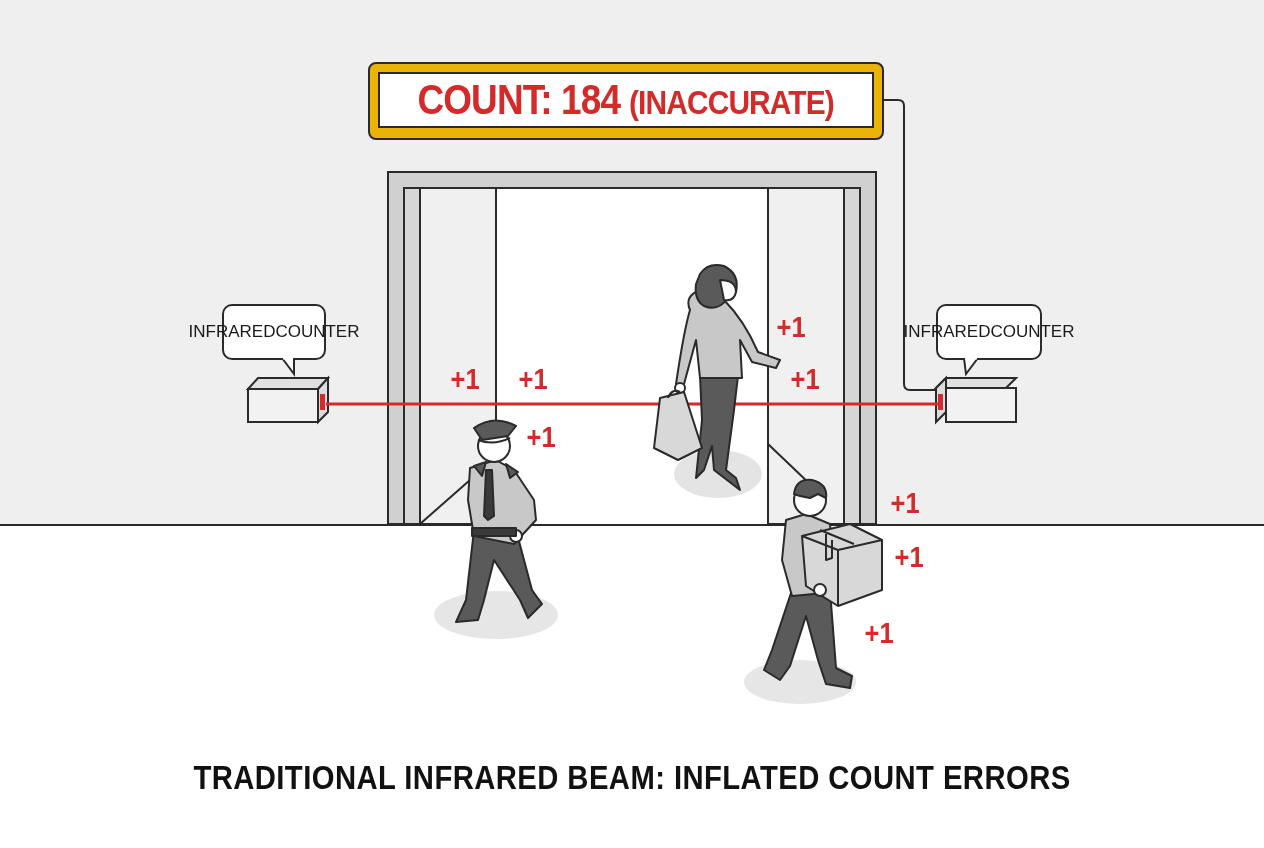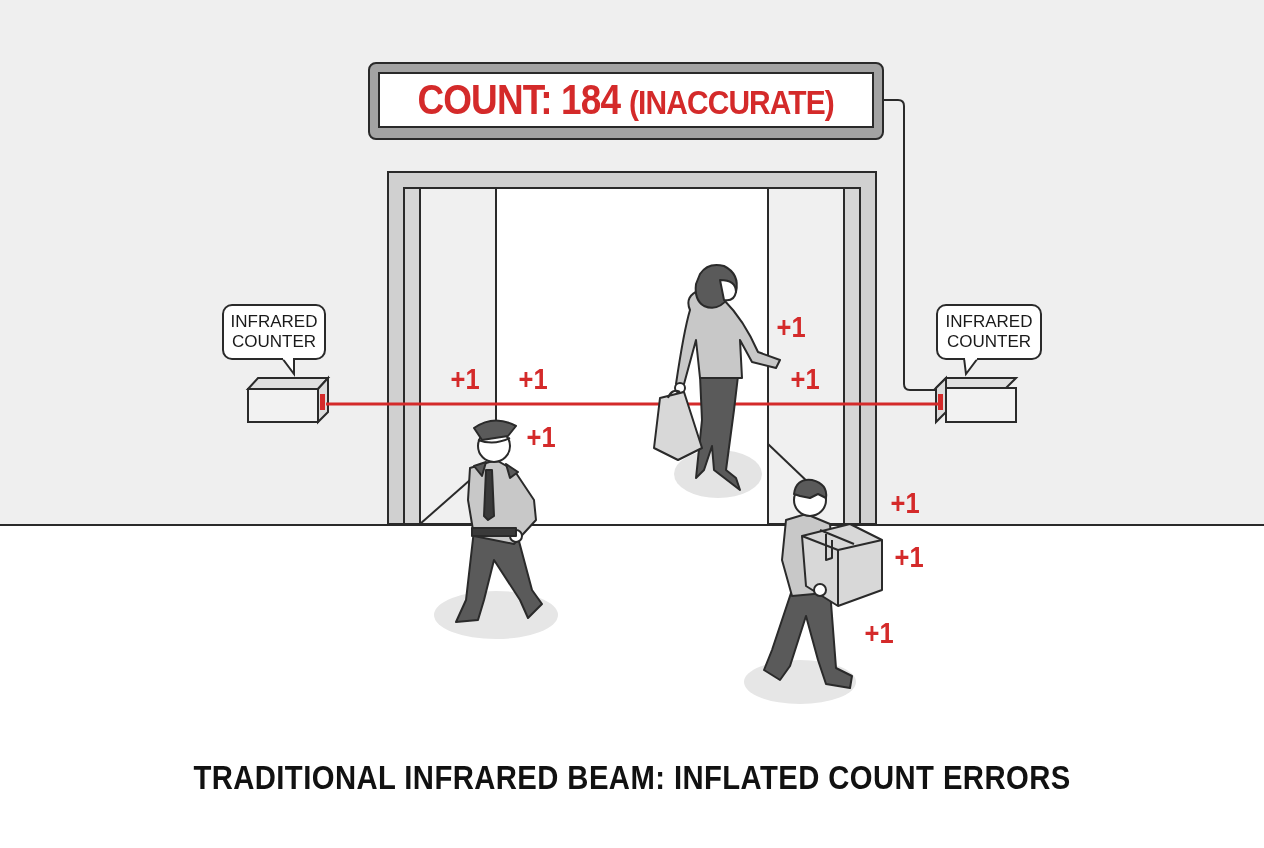--- a/index.html
+++ b/index.html
@@ -1,24 +1,24 @@
 <!DOCTYPE html>
 <html><head>
 <meta charset="utf-8">
 <style>
   html, body { margin:0; padding:0; }
   body { width:1264px; height:848px; position:relative; overflow:hidden; background:#ffffff; font-family:"Liberation Sans", sans-serif; }
   .wall { position:absolute; left:0; top:0; width:1264px; height:524px; background:#efefef; border-bottom:2px solid #2a2a2a; }
   .floor { position:absolute; left:0; top:526px; width:1264px; height:322px; background:#ffffff; }
   .abs { position:absolute; }
-  .count-panel { position:absolute; left:368px; top:62px; width:516px; height:78px; background:#a3a3a3; border:2px solid #2a2a2a; border-radius:8px; box-sizing:border-box; }
+  .count-panel { position:absolute; left:368px; top:62px; width:516px; height:78px; background:#eab308; border:2px solid #2a2a2a; border-radius:8px; box-sizing:border-box; }
   .count-inner { position:absolute; left:8px; top:8px; right:8px; bottom:10px; background:#ffffff; border:2px solid #2a2a2a; box-sizing:border-box; display:flex; align-items:center; justify-content:center; }
   .count-text { color:#d42a2a; font-weight:bold; font-size:42px; letter-spacing:-1px; font-family:"Liberation Sans", sans-serif; transform:scaleX(0.88); white-space:nowrap; }
   .count-text .small { font-size:34px; margin-left:10px; }
-  .bubble { position:absolute; background:#fff; border:2px solid #2a2a2a; border-radius:10px; box-sizing:border-box; display:flex; flex-direction:column; align-items:center; justify-content:center; font-size:17px; line-height:20px; color:#1a1a1a; font-family:"Liberation Sans", sans-serif; }
+  .bubble { position:absolute; background:#fff; border:2px solid #2a2a2a; border-radius:10px; box-sizing:border-box; display:flex; align-items:center; justify-content:center; font-size:17px; line-height:20px; color:#1a1a1a; font-family:"Liberation Sans", sans-serif; }
   .plus { position:absolute; color:#d42a2a; font-weight:bold; font-size:30px; font-family:"Liberation Sans", sans-serif; transform:scaleX(0.85); }
   .caption { position:absolute; left:0; width:1264px; top:758px; text-align:center; font-size:34px; font-weight:bold; color:#111; letter-spacing:0.5px; transform:scaleX(0.86); transform-origin:center; font-family:"Liberation Sans", sans-serif; }
 </style>
 </head>
 <body>
 
 <div class="wall"></div>
 <div class="floor"></div>
 
 <svg class="abs" style="left:0;top:0" width="1264" height="848">

